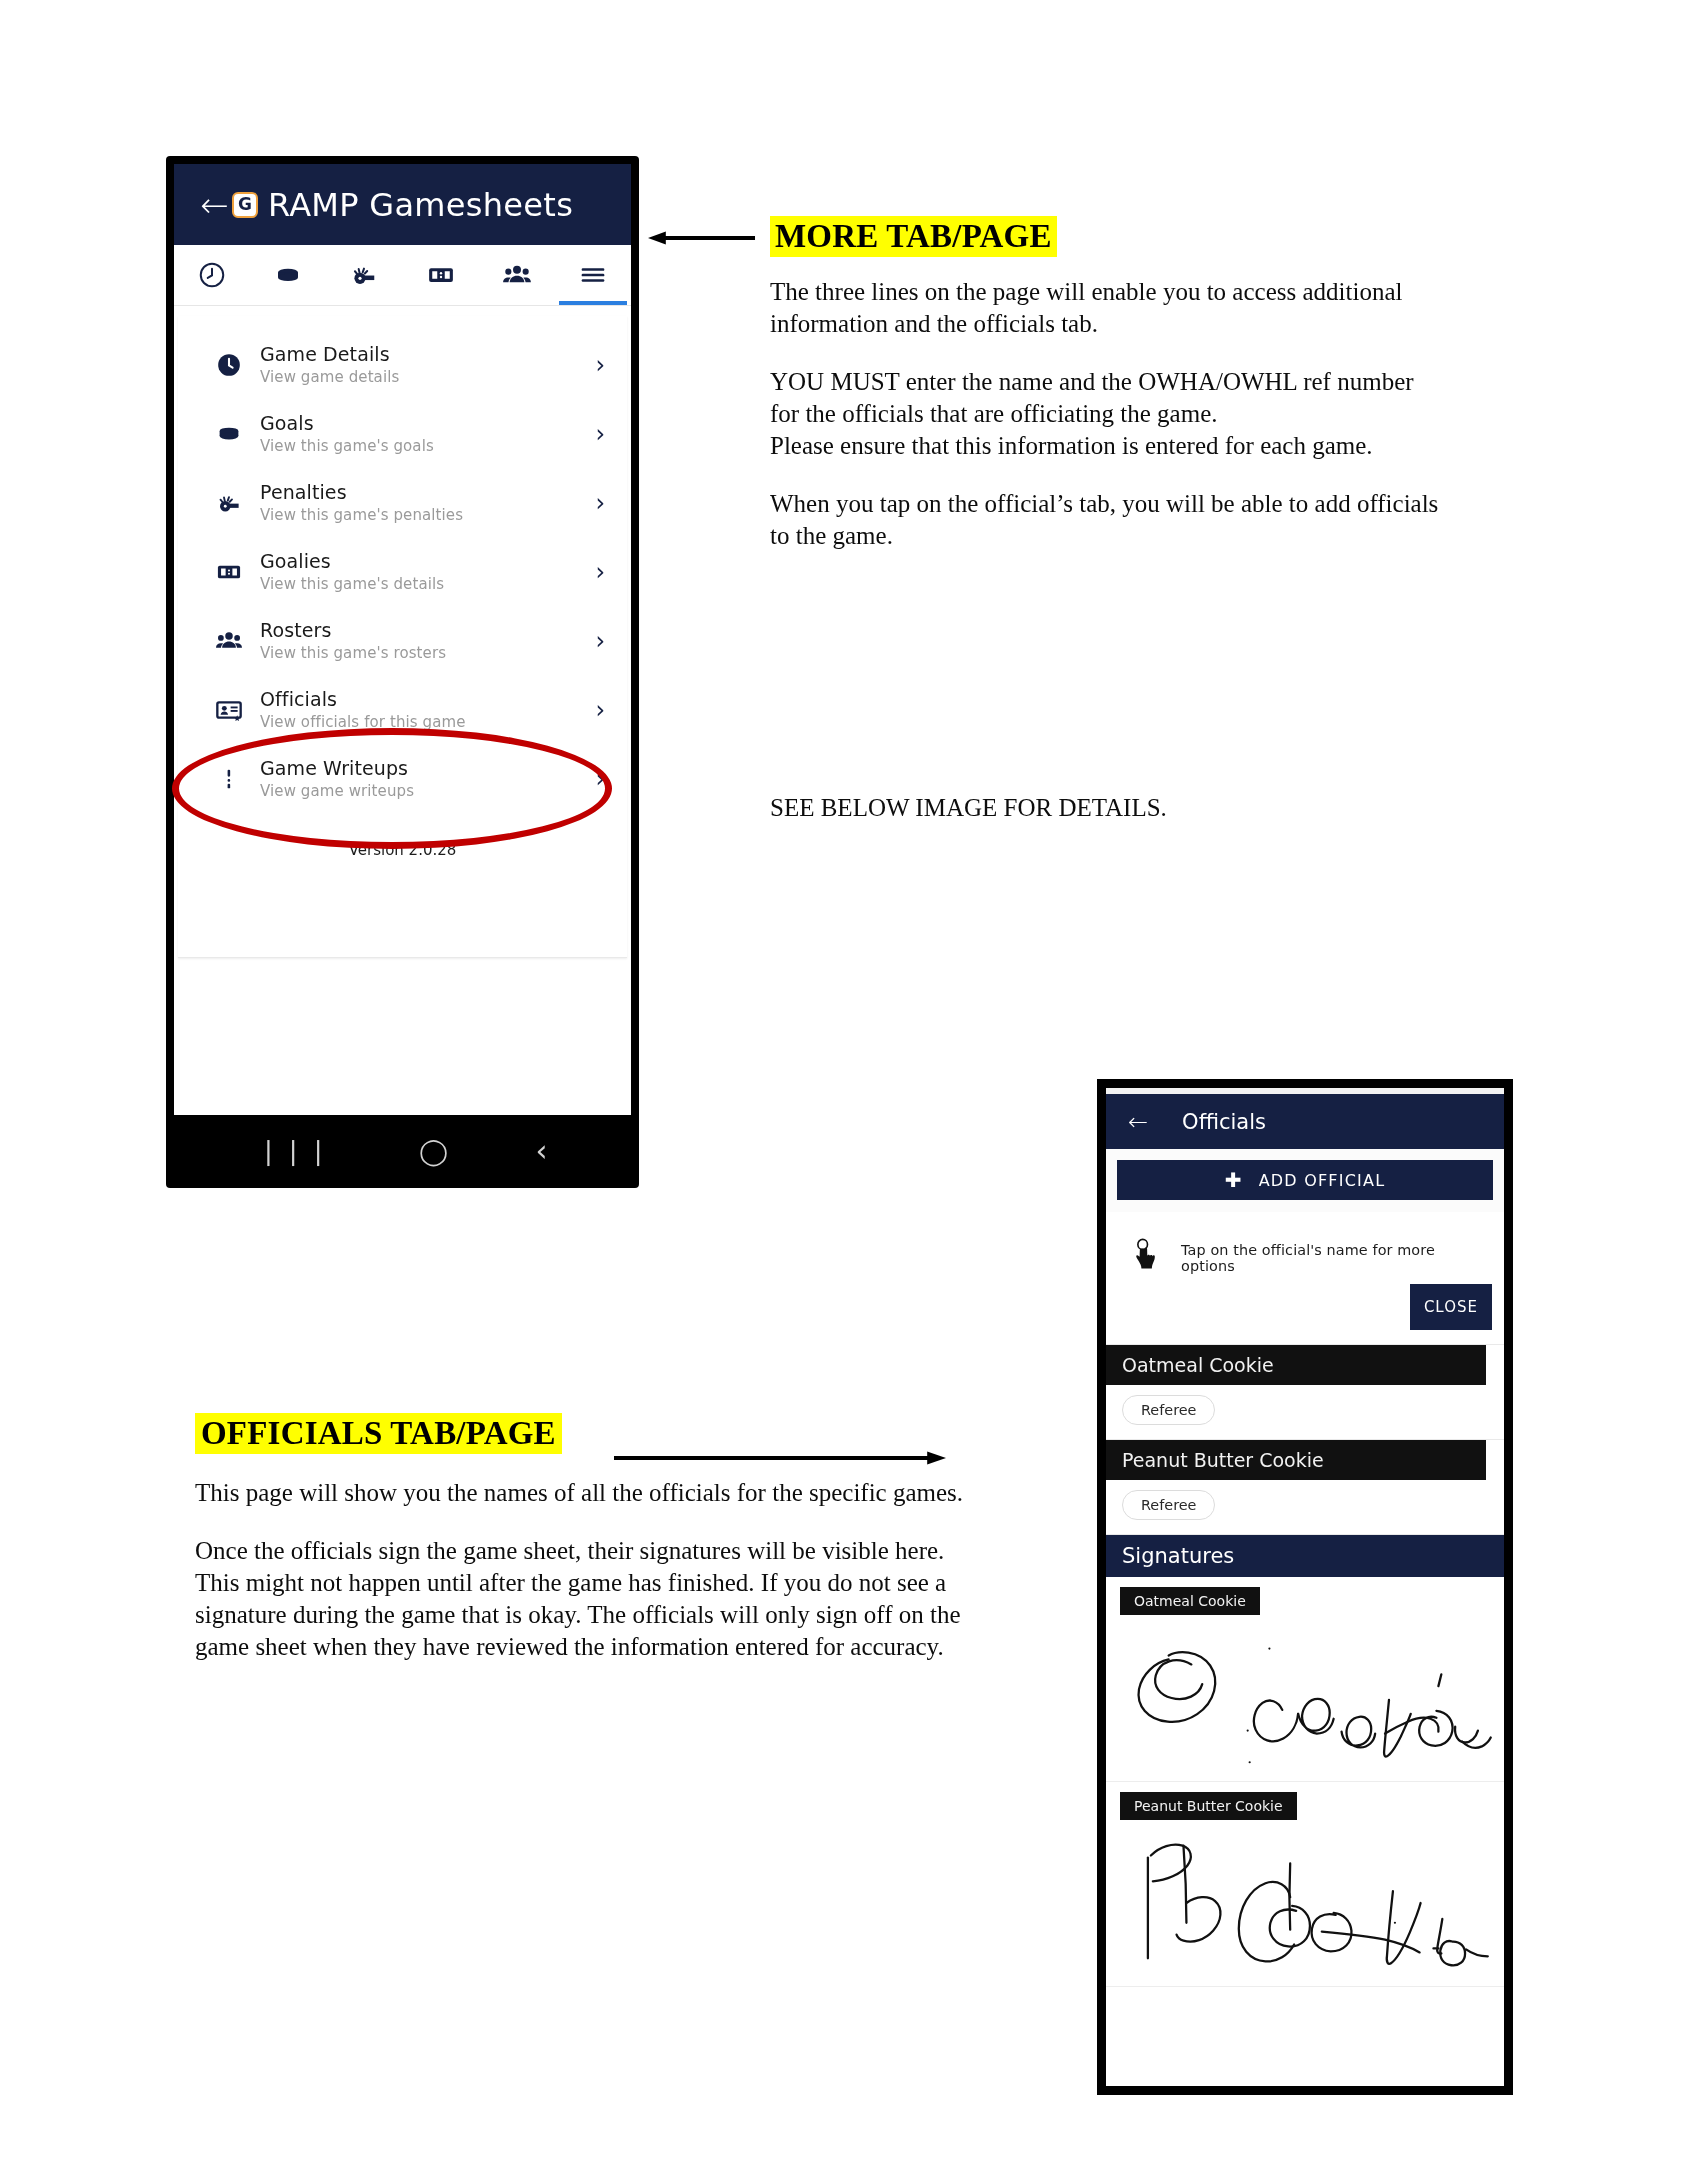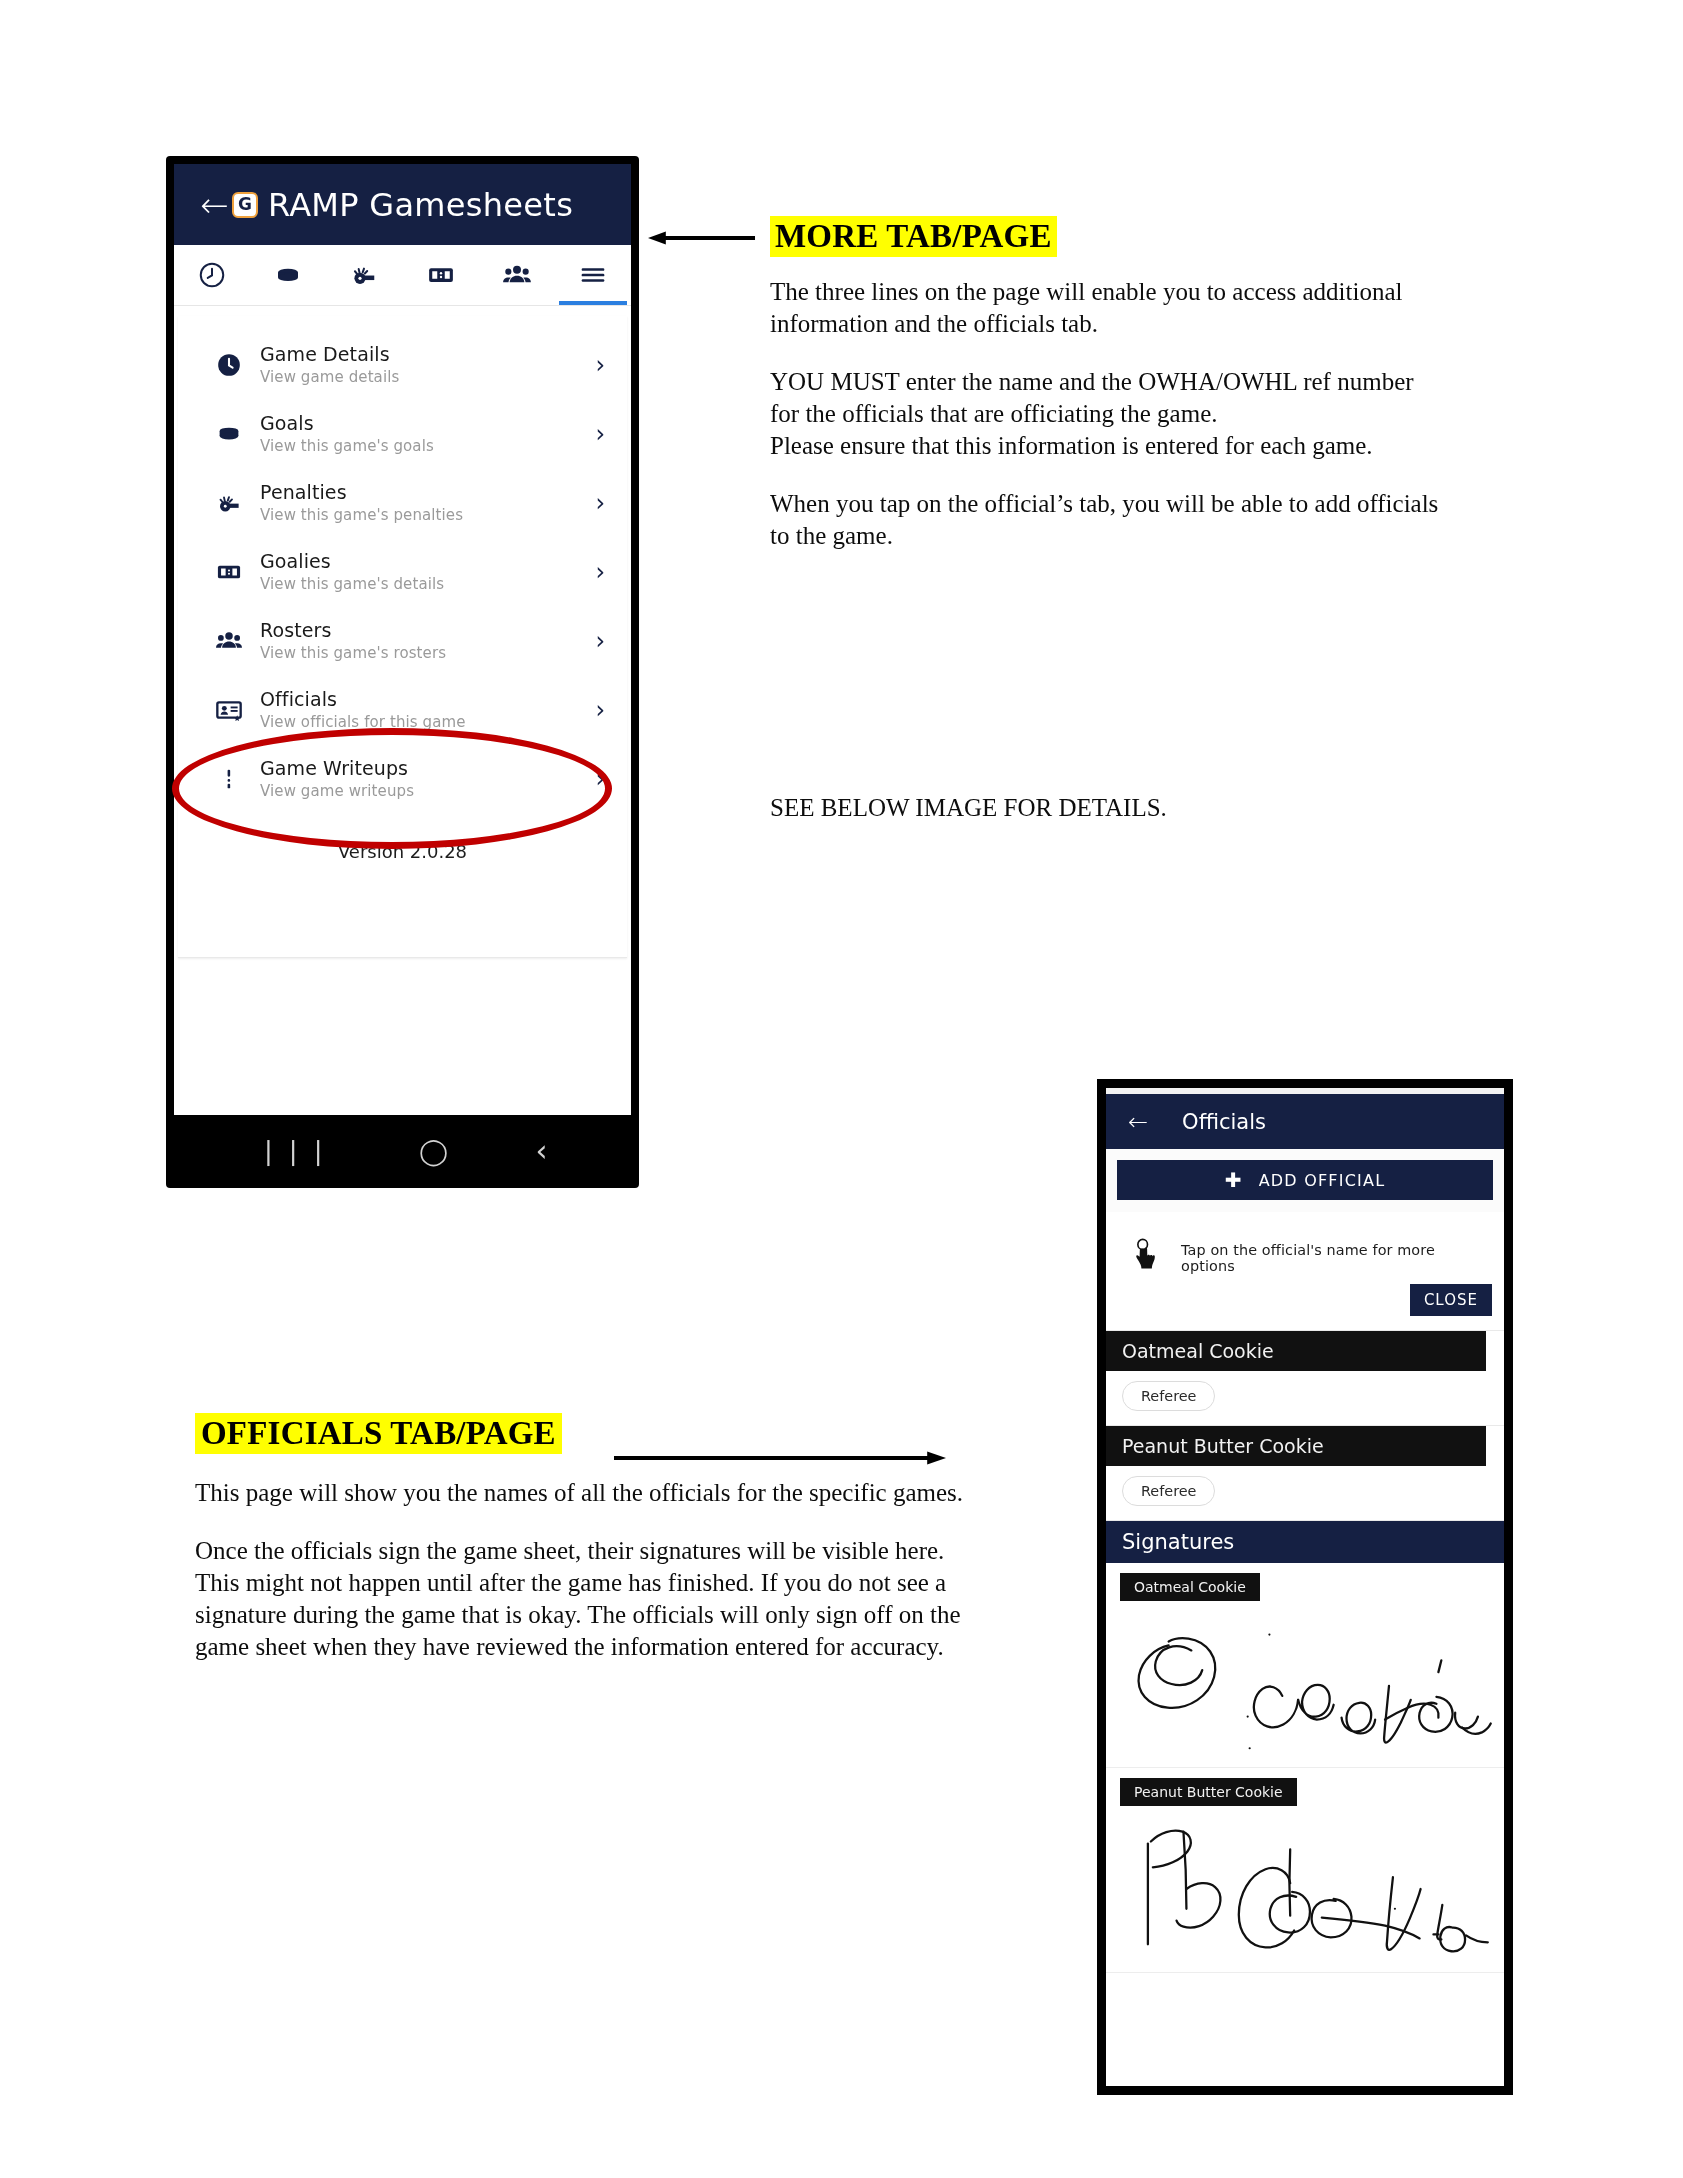--- a/index.html
+++ b/index.html
@@ -90,21 +90,21 @@
     margin-bottom: 3px;
   }
   .menu-sub {
     font-family: "DejaVu Sans", sans-serif;
     font-size: 15px; color: #9a9a9a; letter-spacing: 0.1px;
   }
   .chev { color: #152043; font-size: 24px; font-family: "DejaVu Sans", sans-serif; }
   .version {
     text-align: center; margin-top: 28px;
     font-family: "DejaVu Sans", sans-serif;
-    font-size: 18px; color: #1d1d1d;
+    font-size: 15px; color: #1d1d1d;
   }
 
   .navbar {
     position: absolute; bottom: 0; left: 0; right: 0;
     height: 71px; background: #000000;
     display: flex; align-items: center; justify-content: space-around;
     padding: 0 40px;
   }
   .navbar span { color: #d2d2d2; font-family: "DejaVu Sans", sans-serif; }
 
@@ -188,21 +188,21 @@
     padding: 26px 22px 0 28px; background: #ffffff;
   }
   .p2-hint-text {
     font-family: "DejaVu Sans", sans-serif; font-size: 14.4px; color: #1c1c1c;
     padding-top: 4px; letter-spacing: 0.1px;
   }
   .p2-closewrap { display: flex; justify-content: flex-end; padding: 10px 12px 14px 0; }
   .p2-close {
     background: #152043; color: #ffffff;
     font-family: "DejaVu Sans", sans-serif; font-size: 15px;
-    padding: 7px 14px; letter-spacing: 1px; text-align: center;
+    padding: 14px 14px; letter-spacing: 1px; text-align: center;
   }
   .p2-divider { height: 1px; background: #e9e9e9; }
   .official-row { background: #ffffff; }
   .official-name {
     background: #111111; color: #f2f2f2;
     font-family: "DejaVu Sans", sans-serif; font-size: 19px;
     padding: 9px 16px; margin-right: 18px;
   }
   .official-role-wrap { padding: 10px 16px 14px 16px; }
   .official-role {

